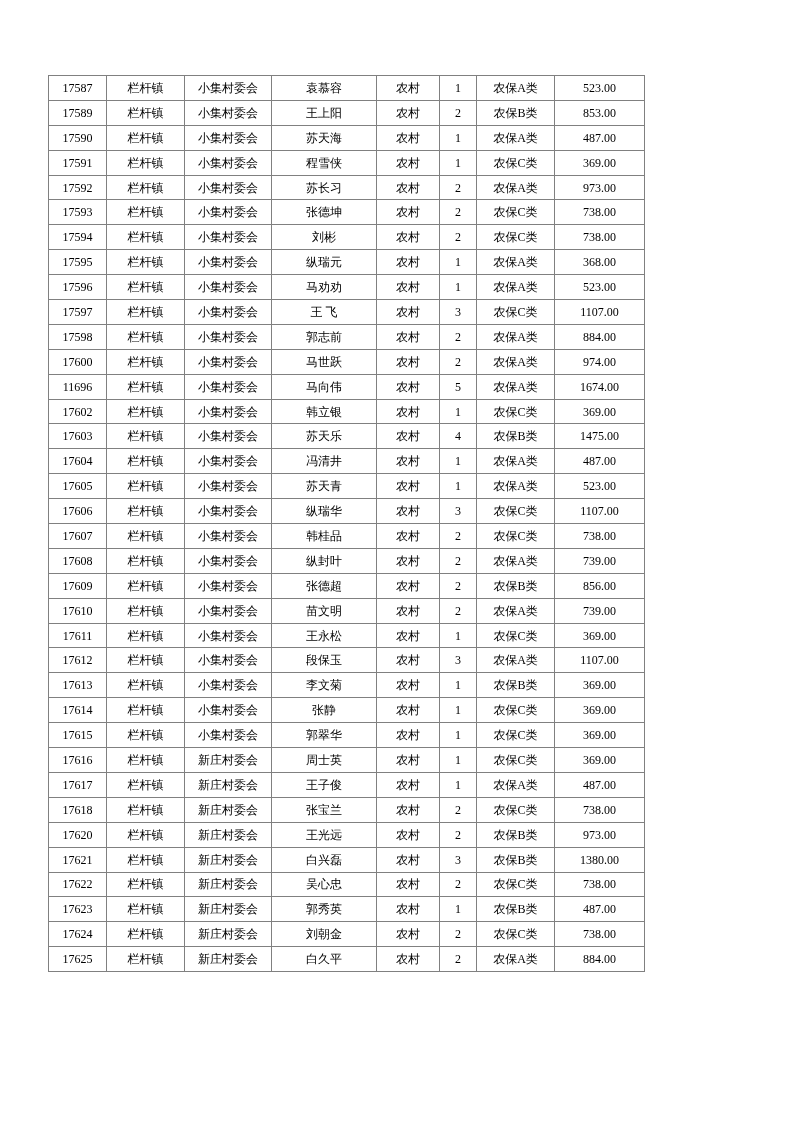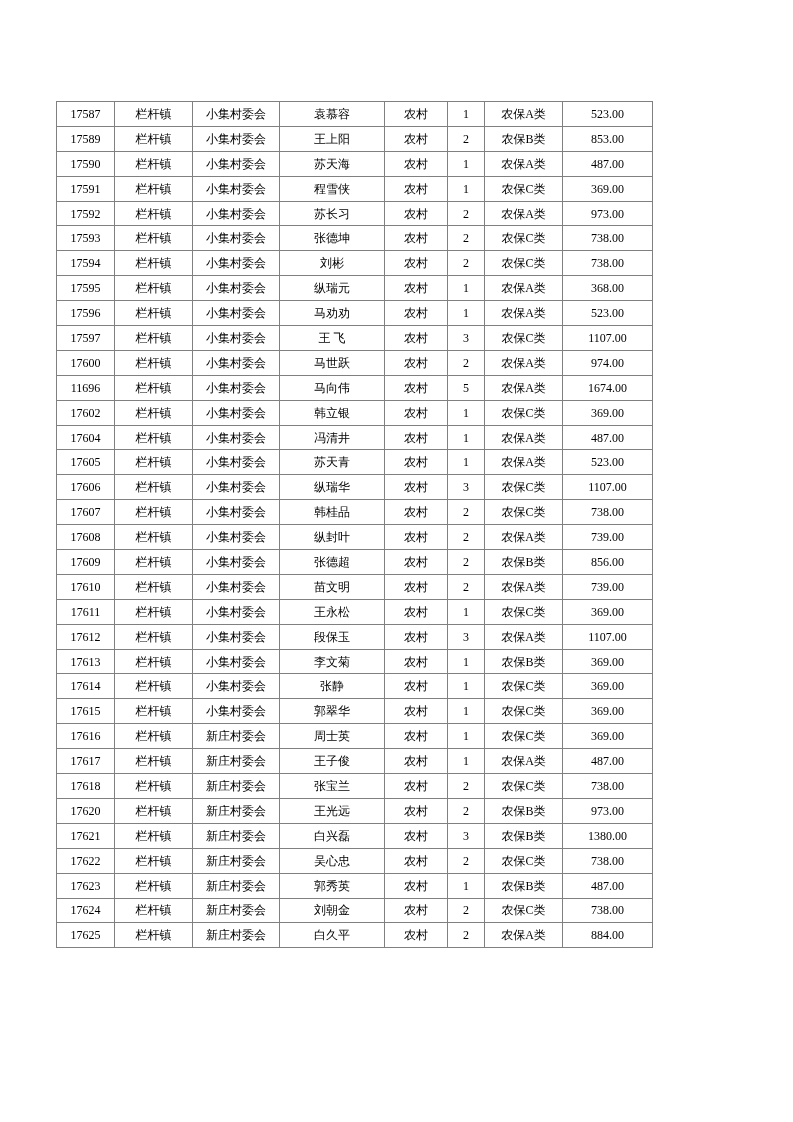--- a/index.html
+++ b/index.html
@@ -11,25 +11,24 @@
     position: relative;
     width: 793px;
     height: 1122px;
     background: #ffffff;
     overflow: hidden;
     font-family: "Liberation Serif", "DejaVu Serif", serif;
     color: #000000;
   }
   table.data-table {
     position: absolute;
-    left: 56px;
+    left: 48px;
     top: 75px;
     border-collapse: collapse;
     table-layout: fixed;
-    margin-top: 26px;
   }
   table.data-table td {
     border: 1px solid #808080;
     font-size: 12px;
     line-height: 1;
     text-align: center;
     vertical-align: middle;
     height: 23.9px;
     padding: 0 2px;
     white-space: nowrap;
@@ -147,20 +146,30 @@
           <td>17597</td>
           <td>栏杆镇</td>
           <td>小集村委会</td>
           <td>王 飞</td>
           <td>农村</td>
           <td>3</td>
           <td>农保C类</td>
           <td>1107.00</td>
         </tr>
         <tr>
+          <td>17598</td>
+          <td>栏杆镇</td>
+          <td>小集村委会</td>
+          <td>郭志前</td>
+          <td>农村</td>
+          <td>2</td>
+          <td>农保A类</td>
+          <td>884.00</td>
+        </tr>
+        <tr>
           <td>17600</td>
           <td>栏杆镇</td>
           <td>小集村委会</td>
           <td>马世跃</td>
           <td>农村</td>
           <td>2</td>
           <td>农保A类</td>
           <td>974.00</td>
         </tr>
         <tr>
@@ -175,20 +184,30 @@
         </tr>
         <tr>
           <td>17602</td>
           <td>栏杆镇</td>
           <td>小集村委会</td>
           <td>韩立银</td>
           <td>农村</td>
           <td>1</td>
           <td>农保C类</td>
           <td>369.00</td>
+        </tr>
+        <tr>
+          <td>17603</td>
+          <td>栏杆镇</td>
+          <td>小集村委会</td>
+          <td>苏天乐</td>
+          <td>农村</td>
+          <td>4</td>
+          <td>农保B类</td>
+          <td>1475.00</td>
         </tr>
         <tr>
           <td>17604</td>
           <td>栏杆镇</td>
           <td>小集村委会</td>
           <td>冯清井</td>
           <td>农村</td>
           <td>1</td>
           <td>农保A类</td>
           <td>487.00</td>

